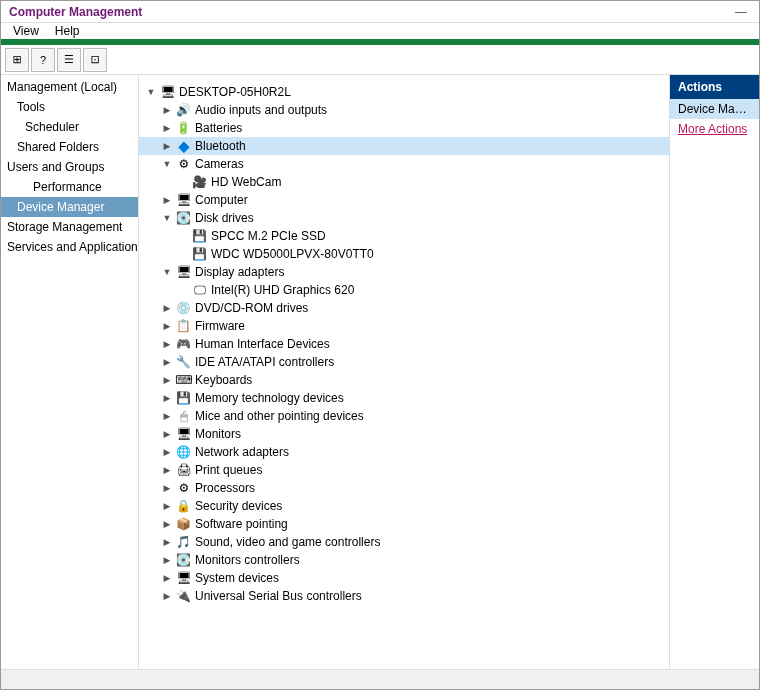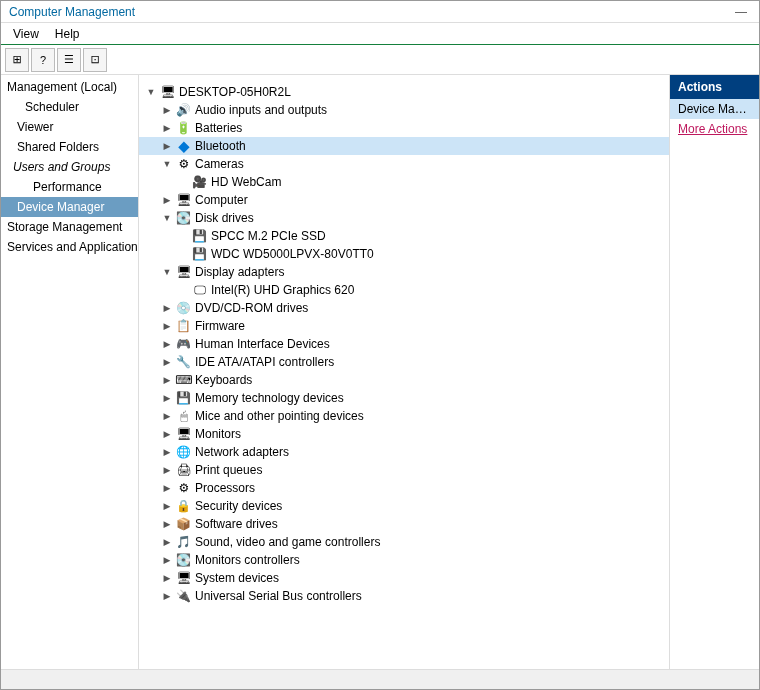--- a/index.html
+++ b/index.html
@@ -27,42 +27,43 @@
       height: 22px;
       display: flex;
       align-items: center;
       padding: 0 8px;
       border-bottom: 1px solid #ddd;
       justify-content: space-between;
     }
 
     .title-bar-title {
       font-size: 12px;
-      color: #0369a1;
+      color: #701a75;
+      font-weight: bold;
     }
 
     .title-bar-controls {
       display: flex;
       gap: 4px;
     }
 
     .title-bar-btn {
       font-size: 12px;
       color: #555;
       cursor: pointer;
       padding: 0 4px;
     }
 
     .menu-bar {
       background: #fff;
       height: 22px;
       display: flex;
       align-items: center;
       padding: 0 4px;
-      border-bottom: 1px solid #15803d;
+      border-bottom: 6px solid #15803d;
     }
 
     .menu-item {
       padding: 2px 8px;
       font-size: 12px;
       cursor: pointer;
     }
 
     .toolbar {
       background: #fff;
@@ -231,24 +232,24 @@
     <div class="toolbar-btn">⊞</div>
     <div class="toolbar-btn">?</div>
     <div class="toolbar-btn">☰</div>
     <div class="toolbar-btn">⊡</div>
   </div>
 
   <div class="main-area">
 
     <div class="sidebar">
       <div class="sidebar-item">Management (Local)</div>
+      <div class="sidebar-item" style="padding-left:16px;">Tools</div>
       <div class="sidebar-item" style="padding-left:24px;">Scheduler</div>
-      <div class="sidebar-item" style="padding-left:16px;">Viewer</div>
       <div class="sidebar-item" style="padding-left:16px;">Shared Folders</div>
-      <div class="sidebar-item" style="padding-left:12px;font-style:italic;">Users and Groups</div>
+      <div class="sidebar-item" style="padding-left:6px;">Users and Groups</div>
       <div class="sidebar-item" style="padding-left:32px;">Performance</div>
       <div class="sidebar-item selected" style="padding-left:16px;">Device Manager</div>
       <div class="sidebar-item">Storage Management</div>
       <div class="sidebar-item">Services and Applications</div>
     </div>
 
     <div class="content-area">
       <div class="tree-root">
 
         <div class="tree-item" style="padding-left:4px;">
@@ -391,21 +392,21 @@
 
         <div class="tree-item" style="padding-left:20px;">
           <span class="tree-toggle">▶</span>
           <span class="tree-icon">🔒</span>
           <span class="tree-label">Security devices</span>
         </div>
 
         <div class="tree-item" style="padding-left:20px;">
           <span class="tree-toggle">▶</span>
           <span class="tree-icon">📦</span>
-          <span class="tree-label">Software drives</span>
+          <span class="tree-label">Software pointing</span>
         </div>
 
         <div class="tree-item" style="padding-left:20px;">
           <span class="tree-toggle">▶</span>
           <span class="tree-icon">🎵</span>
           <span class="tree-label">Sound, video and game controllers</span>
         </div>
 
         <div class="tree-item" style="padding-left:20px;">
           <span class="tree-toggle">▶</span>

